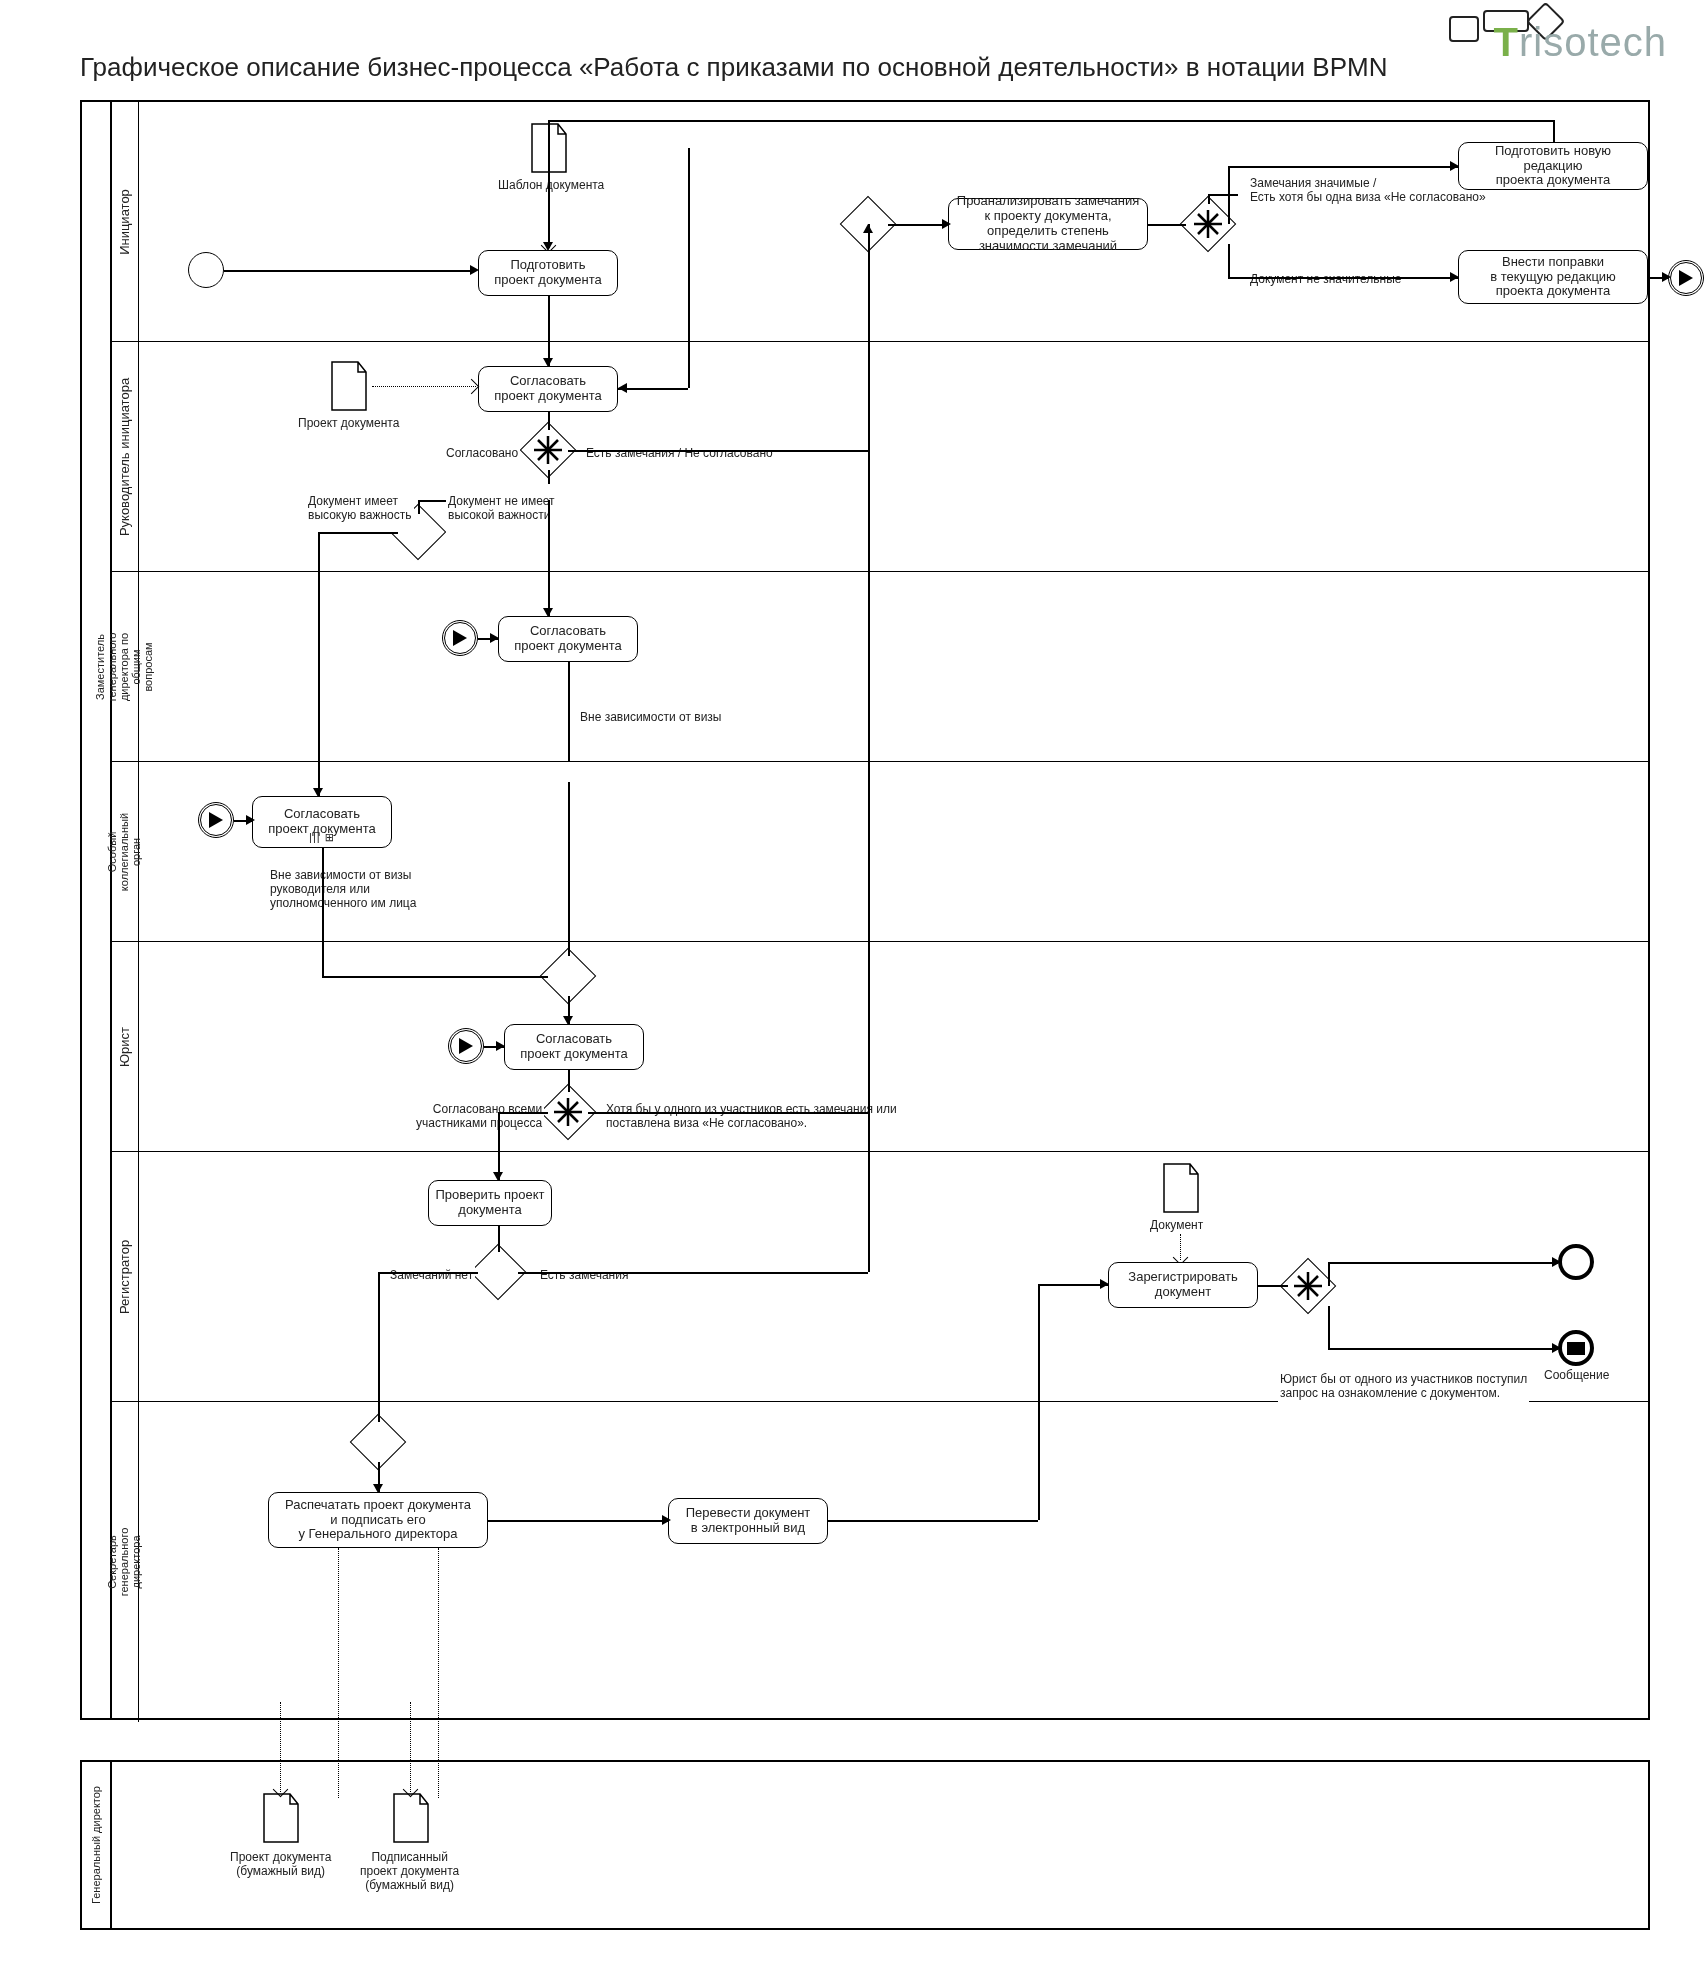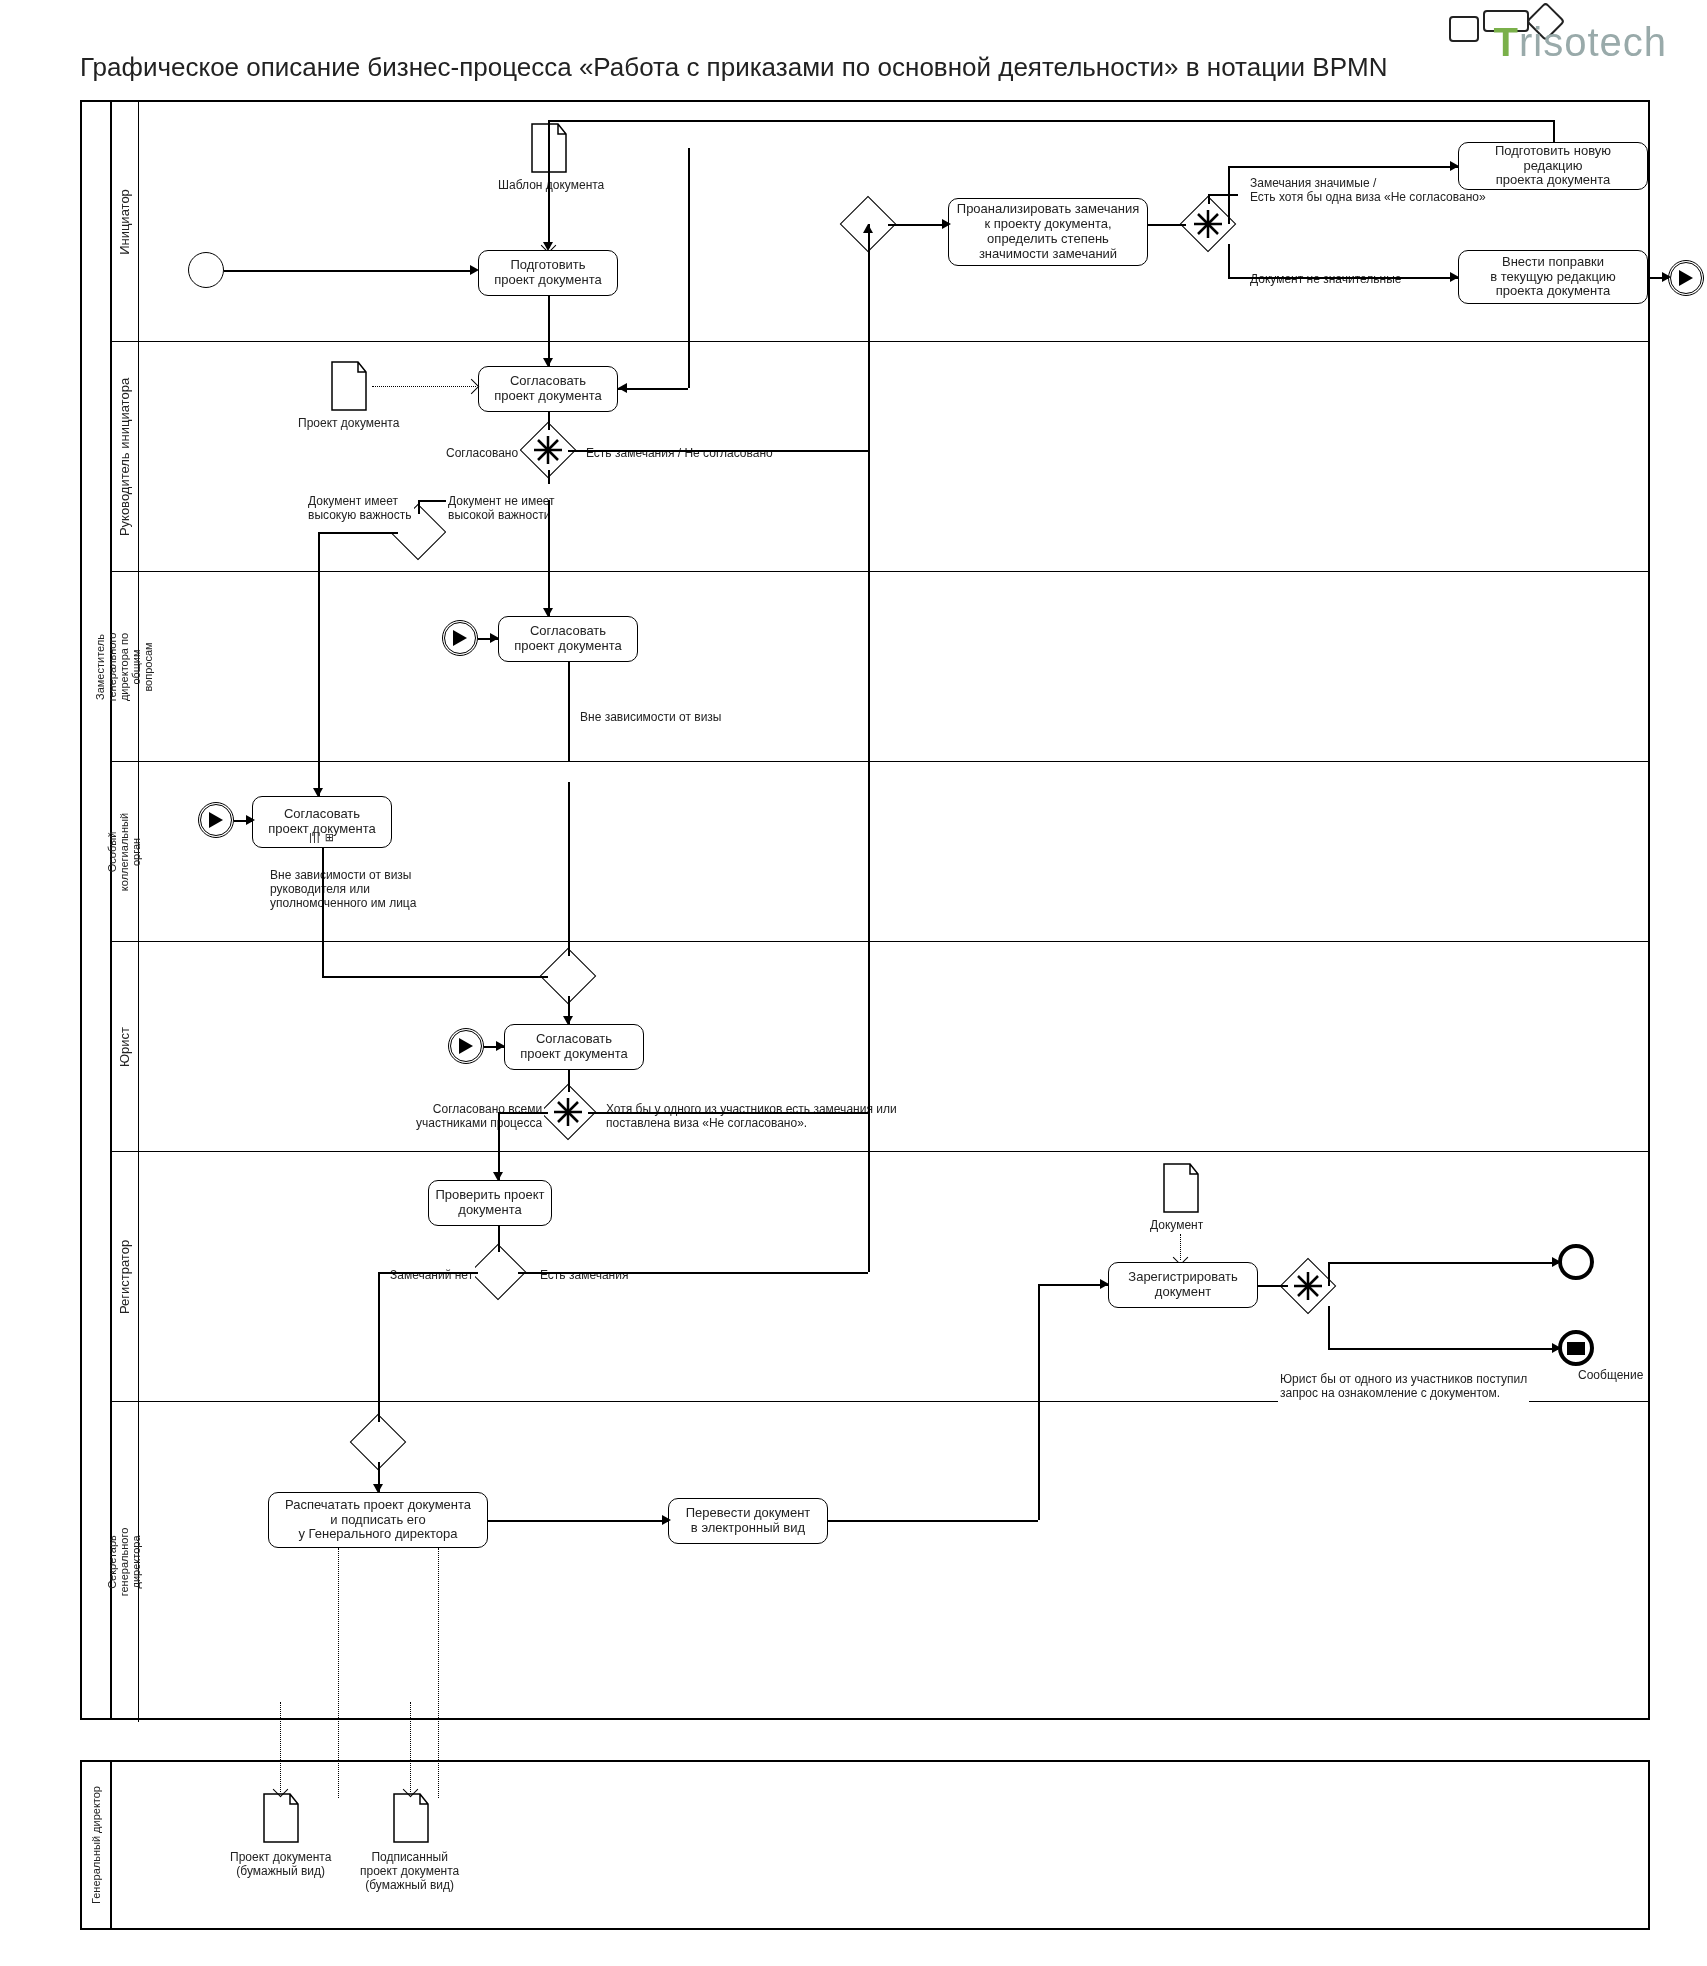--- a/index.html
+++ b/index.html
@@ -261,21 +261,21 @@
         <div class="task" style="left: 340px; top: 148px; width: 140px; height: 46px; white-space: pre-line;">Подготовить
 проект документа</div>
 
         <div class="arrow-line arrow-h" style="left:86px; top:168px; width:250px;"></div>
         <div class="arrow-head-r" style="left:332px; top:163px;"></div>
 
         <div class="gateway" style="left:710px; top:102px;"></div>
 
         <div class="arrow-line arrow-v" style="left:410px; top:194px; height:56px;"></div>
 
-        <div class="task" style="left: 810px; top: 96px; width: 200px; height: 68px; white-space: pre-line;">Проанализировать замечания
+        <div class="task" style="left: 810px; top: 96px; width: 200px; height: 52px; white-space: pre-line;">Проанализировать замечания
 к проекту документа,
 определить степень
 значимости замечаний</div>
 
         <div class="arrow-line arrow-h" style="left:750px; top:122px; width:58px;"></div>
         <div class="arrow-head-r" style="left:804px; top:117px;"></div>
 
         <div class="gateway" style="left:1050px; top:102px;"></div>
         <div class="gw-complex-star" style="left:1050px; top:102px;">
           <svg viewBox="0 0 40 40">
@@ -532,21 +532,21 @@
         <div class="arrow-line arrow-h" style="left:1120px; top:133px; width:30px;"></div>
 
         <div class="end-event" style="left:1420px; top:92px;"></div>
         <div class="arrow-line arrow-h" style="left:1190px; top:110px; width:230px;"></div>
         <div class="arrow-line arrow-v" style="left:1190px; top:110px; height:24px;"></div>
         <div class="arrow-head-r" style="left:1414px; top:105px;"></div>
 
         <div class="msg-end" style="left:1420px; top:178px;">
             <div class="msg-end-inner"></div>
           </div>
-        <div class="tiny-label" style="left:1440px; top:216px;">Сообщение</div>
+        <div class="tiny-label" style="left:1406px; top:216px;">Сообщение</div>
         <div class="arrow-line arrow-h" style="left:1190px; top:196px; width:230px;"></div>
         <div class="arrow-line arrow-v" style="left:1190px; top:154px; height:44px;"></div>
         <div class="arrow-head-r" style="left:1414px; top:191px;"></div>
         <div class="cond-label" style="left: 1140px; top: 210px; white-space: pre-line;">Юрист бы от одного из участников поступил
 запрос на ознакомление с документом.</div>
       </div>
     </div>
 
     <div class="lane" style="top:1300px; height:320px; border-bottom:none;">
       <div class="lane-label-col">

